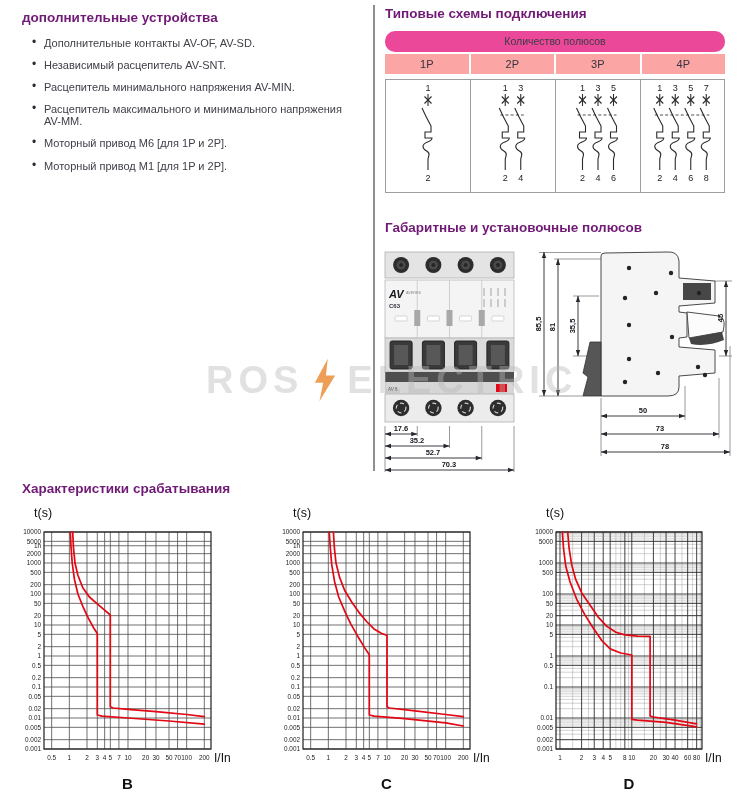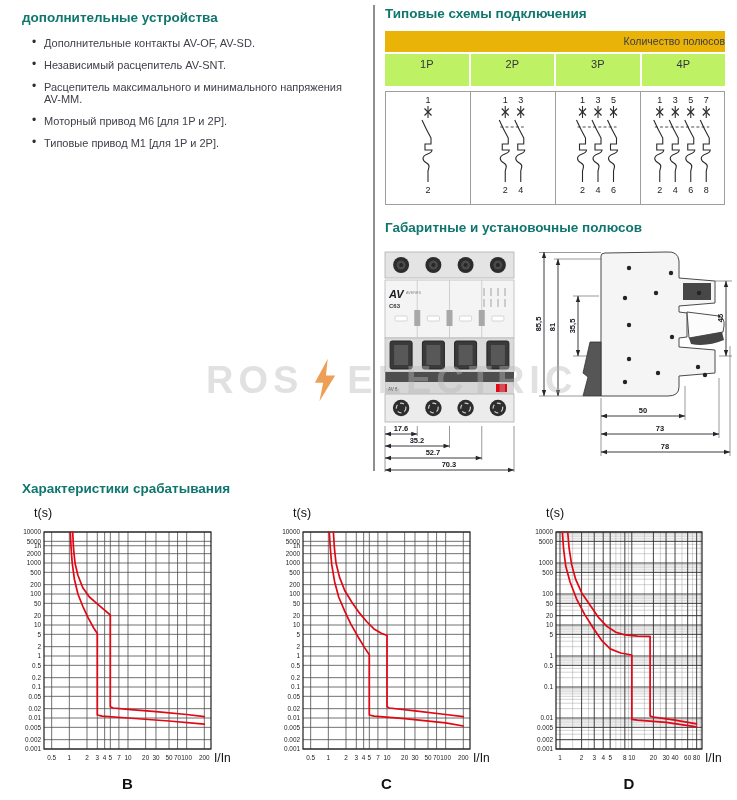--- a/index.html
+++ b/index.html
@@ -1,32 +1,32 @@
 <!DOCTYPE html>
 <html><head>
 <meta charset="utf-8">
 <style>
   html,body{margin:0;padding:0;background:#fff;}
   .page{position:relative;width:737px;height:800px;background:#ffffff;
         font-family:"Liberation Sans",sans-serif;overflow:hidden;color:#222;}
-  .sec-title{font-size:13.5px;font-weight:700;color:#0f766e;margin:0;}
+  .sec-title{font-size:13.5px;font-weight:700;color:#701a75;margin:0;}
   
   .left-col{position:absolute;left:22px;top:10px;width:345px;}
   .left-col .sec-title{margin-bottom:12px;}
   ul.bullets{list-style:none;margin:9px;padding:0;font-size:11px;color:#40404a;}
   ul.bullets li{position:relative;padding-left:13px;margin-bottom:10px;line-height:1.1;}
   ul.bullets li::before{content:"•";position:absolute;left:1px;top:-1px;color:#2b2b33;font-size:12px;}
   .divider{position:absolute;left:373px;top:5px;width:2px;height:466px;background:#8f8f8f;}
   
   .schemes{position:absolute;left:385px;top:6px;width:340px;}
   .scheme-table{margin-top:10px;}
-  .scheme-header{height:21px;line-height:21px;background:#eab308;text-align:right;
-                 font-size:10.5px;color:#3c3c46;}
+  .scheme-header{height:21px;line-height:21px;background:#ec4899;text-align:center;
+                 font-size:10.5px;color:#3c3c46;border-radius:10px;}
   .pole-row{display:grid;grid-template-columns:repeat(4,1fr);gap:2px;margin-top:2px;}
-  .pole-cell{height:32px;line-height:20px;background:#bef264;text-align:center;
+  .pole-cell{height:20px;line-height:20px;background:#fca5a5;text-align:center;
              font-size:11px;color:#34343e;}
   .diagram-row{display:grid;grid-template-columns:repeat(4,1fr);margin-top:5px;
                border:1px solid #9e9e9e;background:#fff;}
   .diagram-cell{height:112px;border-right:1px solid #9e9e9e;display:flex;
                 align-items:center;justify-content:center;}
   .diagram-cell:last-child{border-right:none;}
   
   .dims-title{position:absolute;left:385px;top:220px;}
   .front-view{position:absolute;left:382px;top:246px;}
   .side-view{position:absolute;left:529px;top:246px;}
@@ -45,23 +45,24 @@
 </head>
 <body>
 
 <div class="page">
 
   <div class="left-col">
     <h2 class="sec-title">дополнительные устройства</h2>
     <ul class="bullets">
       <li>Дополнительные контакты AV-OF, AV-SD.</li>
       <li>Независимый расцепитель AV-SNT.</li>
+      <li>Расцепитель минимального напряжения AV-MIN.</li>
       <li>Расцепитель максимального и минимального напряжения AV-MM.</li>
       <li>Моторный привод М6 [для 1P и 2P].</li>
-      <li>Типовые привод М1 [для 1P и 2P].</li>
+      <li>Моторный привод М1 [для 1P и 2P].</li>
     </ul>
   </div>
 
   <div class="divider"></div>
 
   <div class="schemes">
     <h2 class="sec-title">Типовые схемы подключения</h2>
     <div class="scheme-table">
       <div class="scheme-header">Количество полюсов</div>
       <div class="pole-row">

